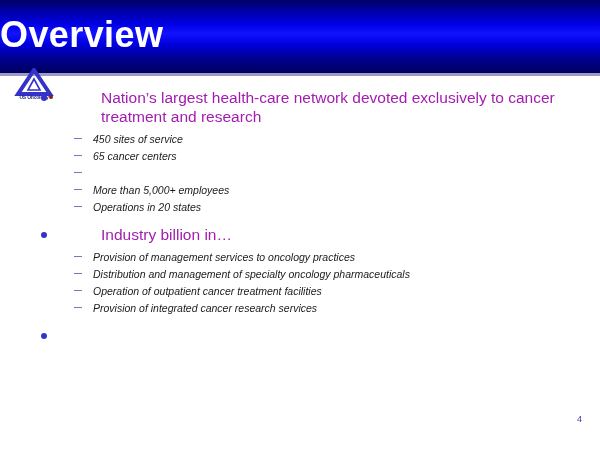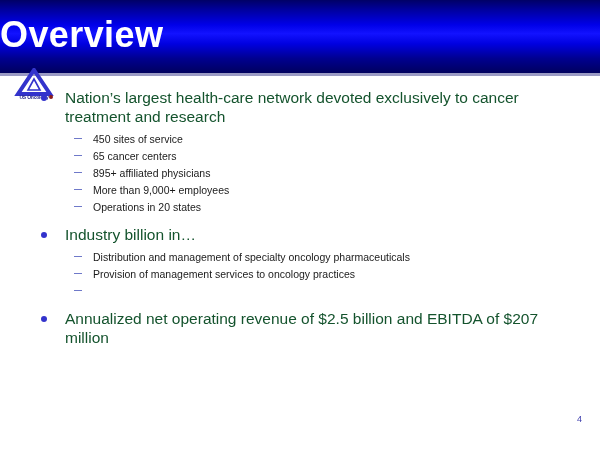--- a/index.html
+++ b/index.html
@@ -89,24 +89,24 @@
   
   #body {
     position: absolute;
     left: 0;
     top: 88px;
     width: 600px;
   }
 
   .lvl1 {
     position: relative;
-    padding-left: 65px;
+    padding-left: 101px;
     margin: 0 0 0 0;
     font-size: 15.5px;
-    color: #14532d;
+    color: #a21caf;
     line-height: 19px;
     min-height: 19px;
   }
   .lvl1 .b1-marker {
     position: absolute;
     left: 41px;
     top: 7px;
     width: 6px;
     height: 6px;
     border-radius: 50%;
@@ -117,20 +117,21 @@
     padding-right: 22px;
   }
 
   .lvl2 {
     position: relative;
     padding-left: 93px;
     font-size: 10.5px;
     color: #1a1a1a;
     line-height: 17px;
     min-height: 17px;
+    font-style: italic;
   }
   .lvl2 .b2-marker {
     position: absolute;
     left: 74px;
     top: 7px;
     width: 8px;
     height: 1.4px;
     background: #6f79c9;
   }
 
@@ -175,54 +176,57 @@
     <div class="lvl2">
       <span class="b2-marker"></span>
       <span>450 sites of service</span>
     </div>
     <div class="lvl2">
       <span class="b2-marker"></span>
       <span>65 cancer centers</span>
     </div>
     <div class="lvl2">
       <span class="b2-marker"></span>
-      <span>895+ affiliated physicians</span>
-    </div>
-    <div class="lvl2">
-      <span class="b2-marker"></span>
-      <span>More than 9,000+ employees</span>
+    </div>
+    <div class="lvl2">
+      <span class="b2-marker"></span>
+      <span>More than 5,000+ employees</span>
     </div>
     <div class="lvl2">
       <span class="b2-marker"></span>
       <span>Operations in 20 states</span>
     </div>
 
     <div class="spacer-md"></div>
 
     <div class="lvl1">
       <span class="b1-marker"></span>
       <span class="b1-text">Industry billion in…</span>
     </div>
     <div class="spacer-sm"></div>
     <div class="lvl2">
       <span class="b2-marker"></span>
+      <span>Provision of management services to oncology practices</span>
+    </div>
+    <div class="lvl2">
+      <span class="b2-marker"></span>
       <span>Distribution and management of specialty oncology pharmaceuticals</span>
     </div>
     <div class="lvl2">
       <span class="b2-marker"></span>
-      <span>Provision of management services to oncology practices</span>
-    </div>
-    <div class="lvl2">
-      <span class="b2-marker"></span>
+      <span>Operation of outpatient cancer treatment facilities</span>
+    </div>
+    <div class="lvl2">
+      <span class="b2-marker"></span>
+      <span>Provision of integrated cancer research services</span>
     </div>
 
     <div class="spacer-md"></div>
 
     <div class="lvl1">
       <span class="b1-marker"></span>
-      <span class="b1-text">Annualized net operating revenue of $2.5 billion and EBITDA of $207 million</span>
     </div>
 
   </div>
 
   <div id="page-number">4</div>
 
 </div>
 
 </body></html>

